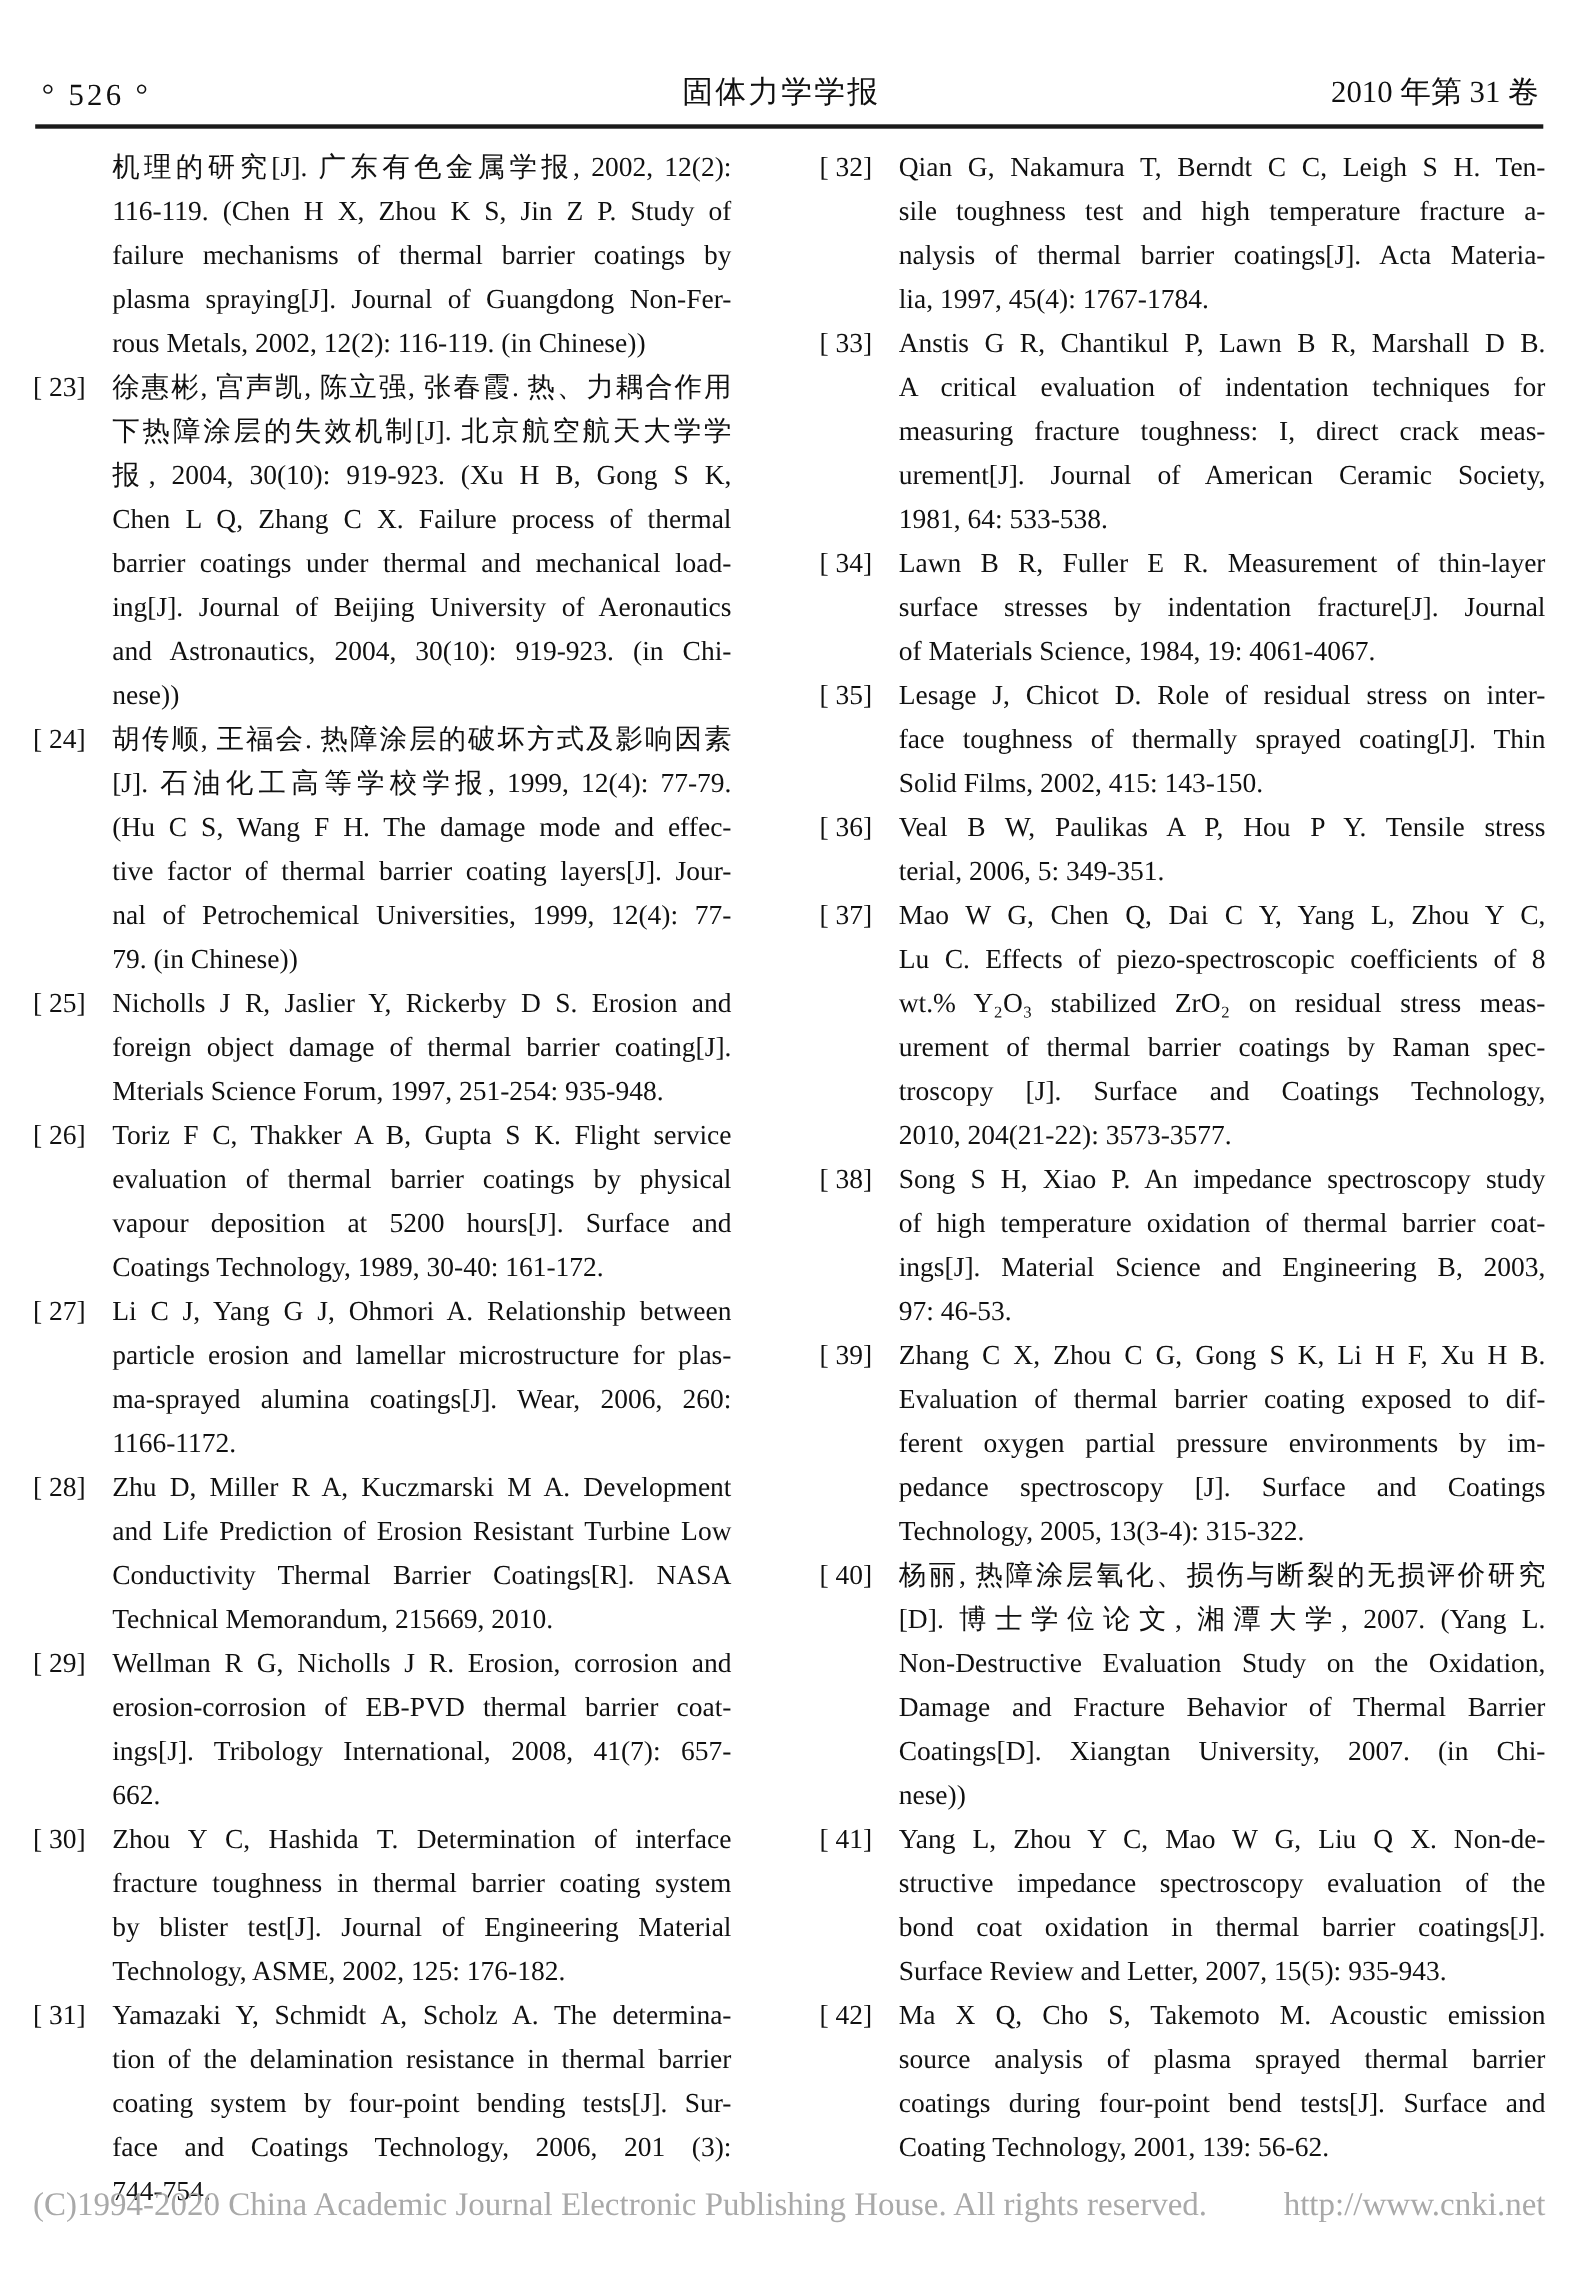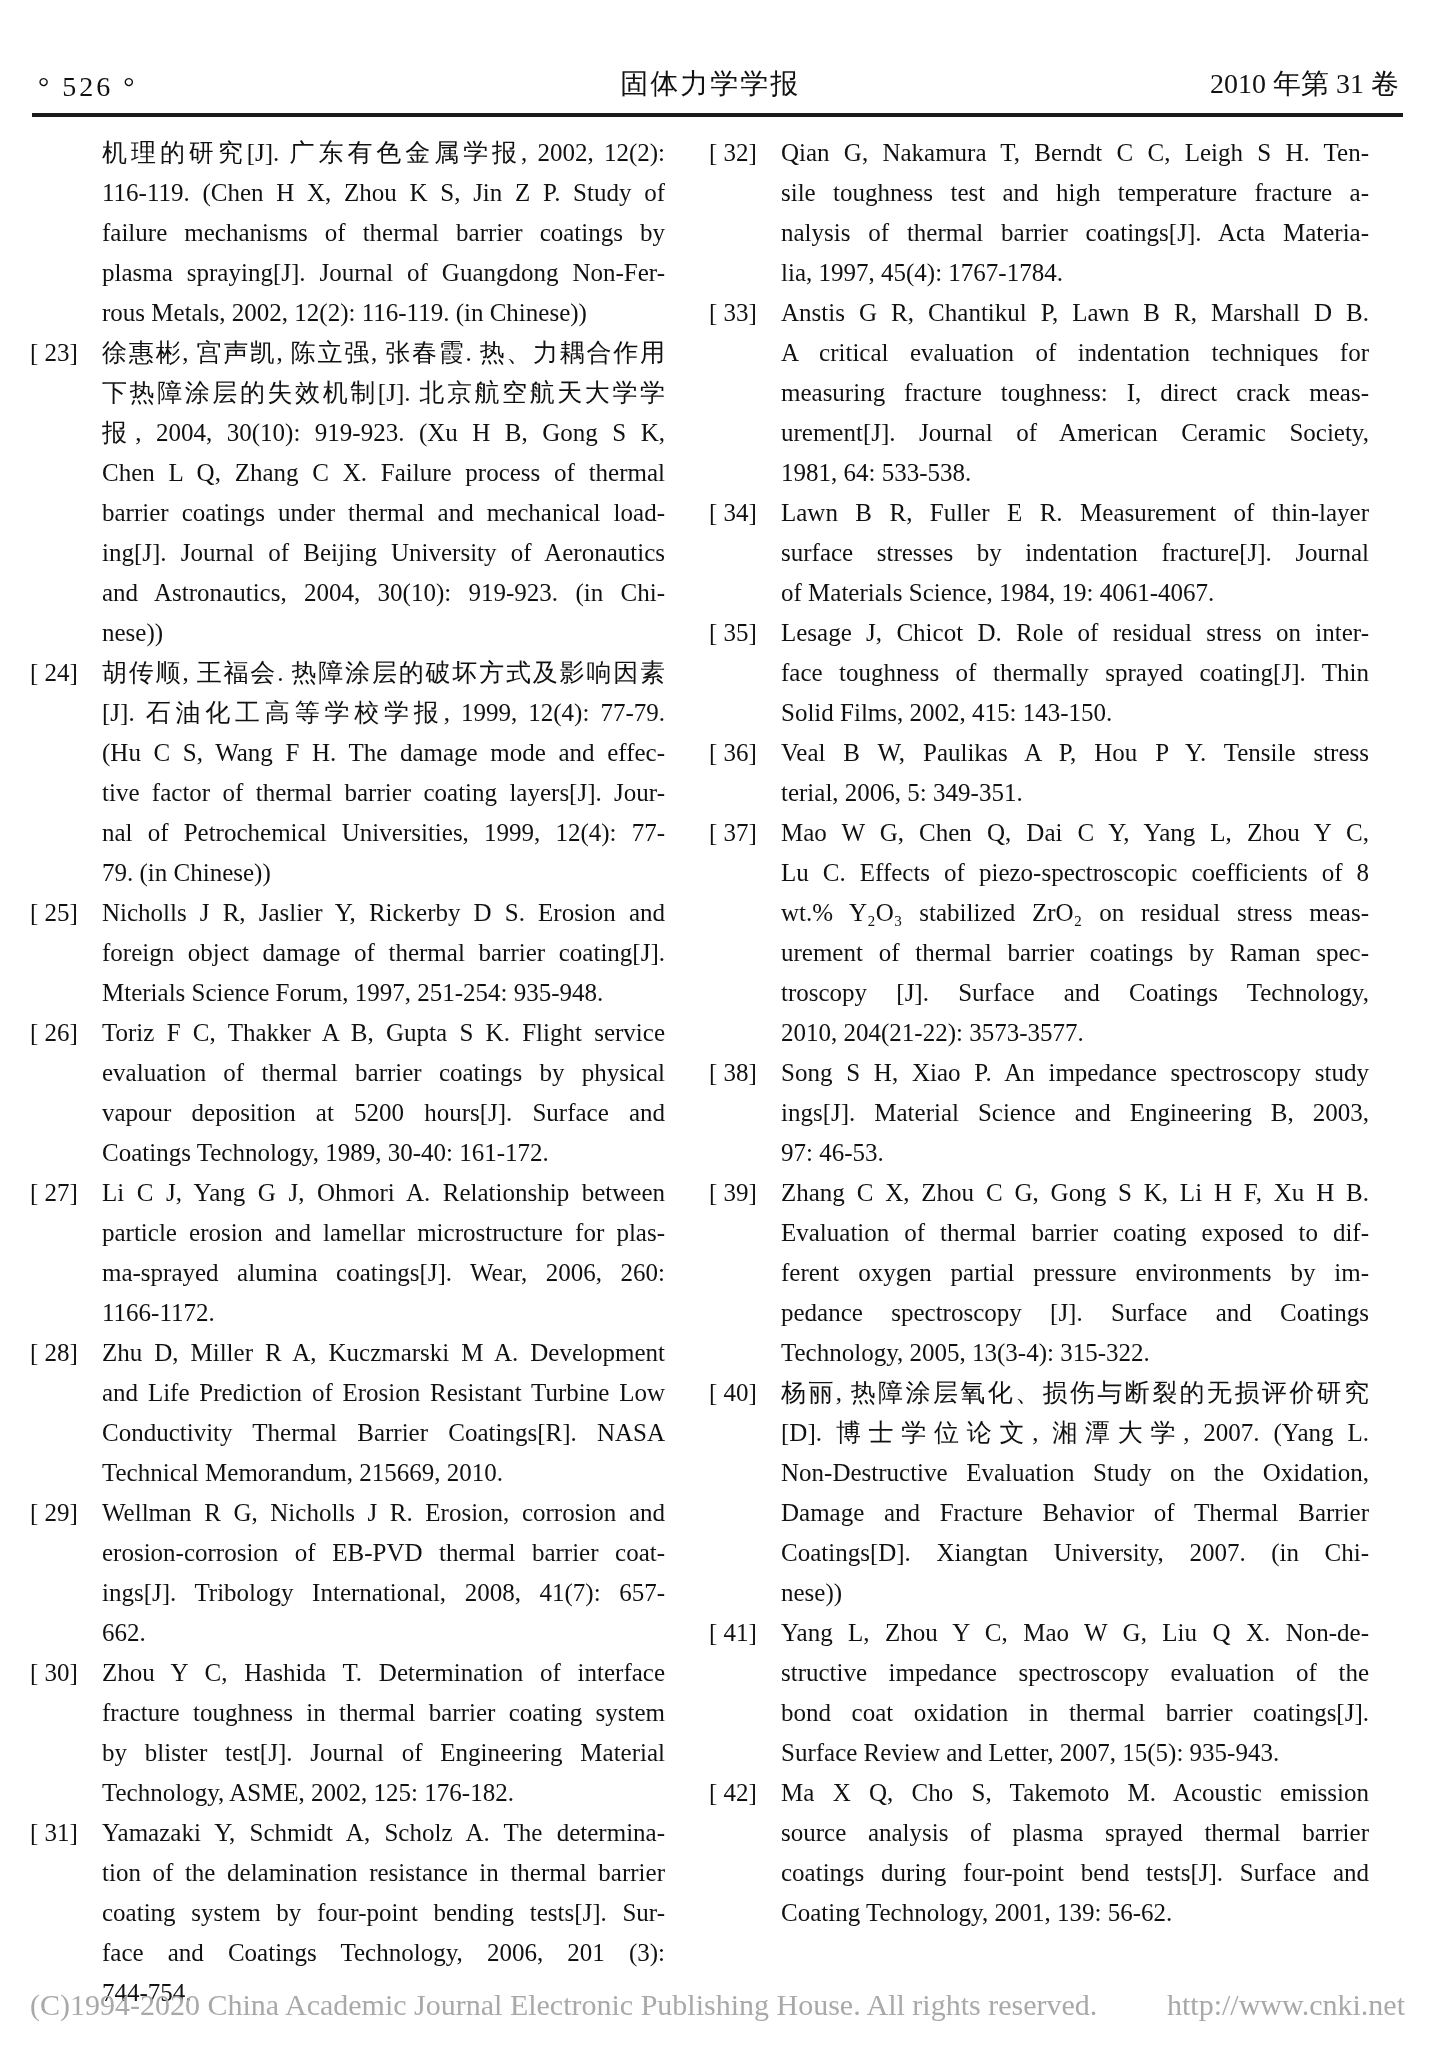--- a/index.html
+++ b/index.html
@@ -28,21 +28,21 @@
   .page-header .volume-info { position: absolute; right: 4px; bottom: 0; }
   .header-rule {
     margin: 10px 32px 0 32px;
     border-bottom: 4px solid #1a1a1a;
     height: 0;
   }
   
   .ref-wrap {
     display: flex;
     margin: 16px 30px 0 30px;
-    gap: 44px;
+    gap: 80px;
   }
   .ref-col-left  { width: 635px; }
   .ref-col-right { width: 660px; }
   .ref-entry { position: relative; padding-left: 72px; }
   .ref-label {
     position: absolute;
     left: 0; top: 0;
     line-height: 40px;
     font-size: 25px;
     white-space: nowrap;
@@ -231,20 +231,21 @@
           <div class="ref-line">wt.% Y₂O₃ stabilized ZrO₂ on residual stress meas-</div>
           <div class="ref-line">urement of thermal barrier coatings by Raman spec-</div>
           <div class="ref-line">troscopy [J]. Surface and Coatings Technology,</div>
           <div class="ref-line last">2010, 204(21-22): 3573-3577.</div>
         </div>
       </div>
       <div class="ref-entry">
         <span class="ref-label">[ 38]</span>
         <div class="ref-lines">
           <div class="ref-line">Song S H, Xiao P. An impedance spectroscopy study</div>
+          <div class="ref-line">of high temperature oxidation of thermal barrier coat-</div>
           <div class="ref-line">ings[J]. Material Science and Engineering B, 2003,</div>
           <div class="ref-line last">97: 46-53.</div>
         </div>
       </div>
       <div class="ref-entry">
         <span class="ref-label">[ 39]</span>
         <div class="ref-lines">
           <div class="ref-line">Zhang C X, Zhou C G, Gong S K, Li H F, Xu H B.</div>
           <div class="ref-line">Evaluation of thermal barrier coating exposed to dif-</div>
           <div class="ref-line">ferent oxygen partial pressure environments by im-</div>

